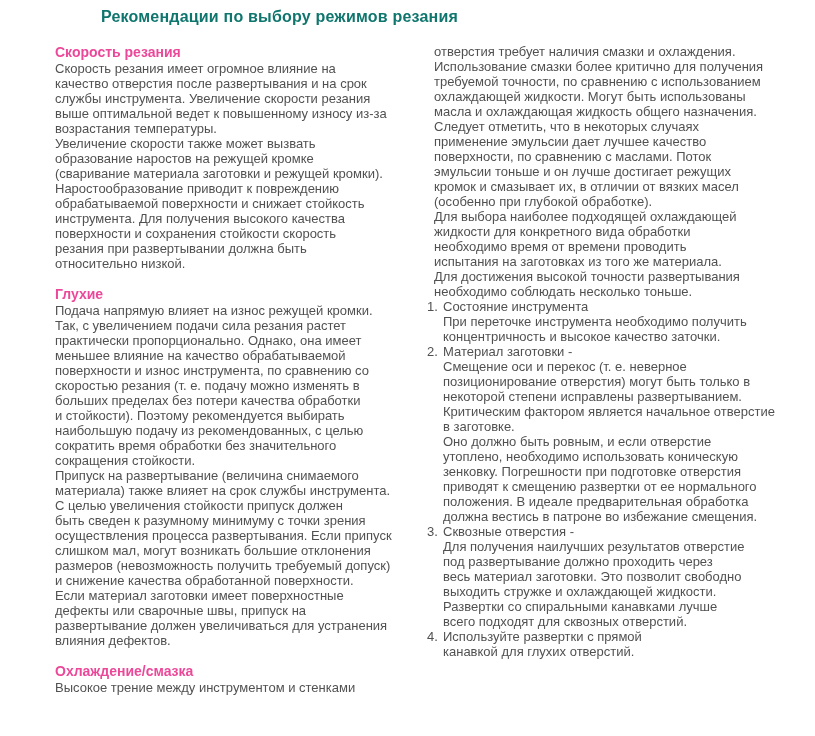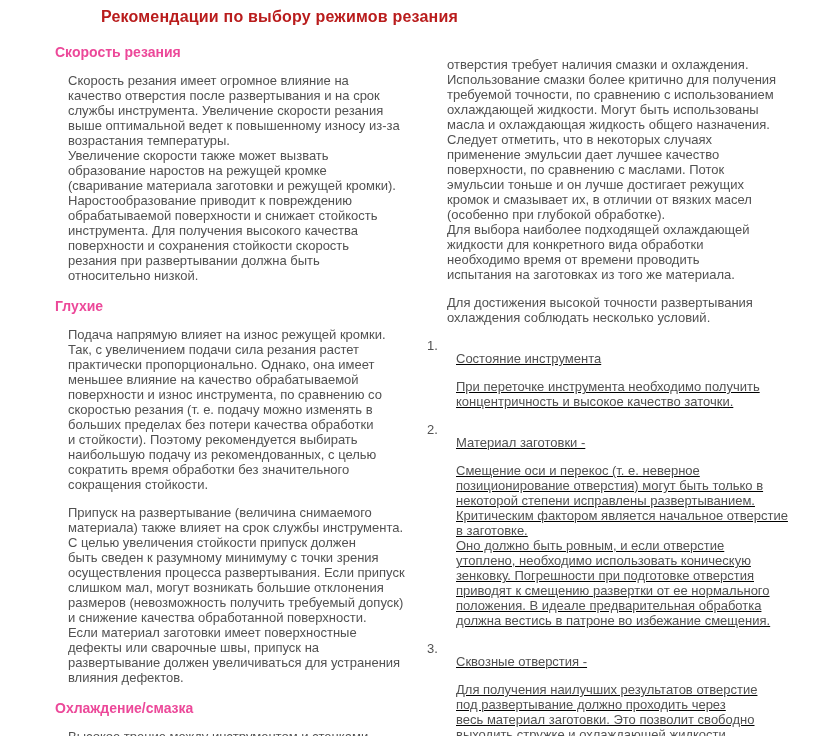--- a/index.html
+++ b/index.html
@@ -15,62 +15,62 @@
     overflow: hidden;
     font-family: "Liberation Sans", sans-serif;
   }
   .title {
     position: absolute;
     left: 101px;
     top: 8px;
     margin: 0;
     font-size: 16px;
     font-weight: bold;
-    color: #b91c1c;
+    color: #0f766e;
     letter-spacing: 0.2px;
     white-space: pre;
   }
   .col {
     position: absolute;
     top: 44px;
   }
   .col-left  { left: 55px;  width: 375px; }
   .col-right { left: 434px; width: 378px; }
   .section-heading {
     margin: 15px 0 1px 0;
     font-size: 14px;
     font-weight: bold;
     color: #ec4899;
     white-space: pre;
   }
   .section-heading.first { margin-top: 0; }
   .section-heading.gap-lg { margin-top: 28px; }
   .body-text {
-    margin: 13px;
+    margin: 0;
     font-size: 13px;
     line-height: 15px;
     color: #515151;
     white-space: pre;
   }
   .numlist {
     margin-left: -7px;
   }
   .num-item {
     display: flex;
     align-items: flex-start;
   }
   .num-label {
     flex: 0 0 16px;
     width: 16px;
     font-size: 13px;
     line-height: 15px;
     color: #515151;
     white-space: pre;
   }
-  .num-body { flex: 1 1 auto; text-decoration: underline; }
+  .num-body { flex: 1 1 auto; }
 </style>
 </head>
 <body>
 
 <div class="page">
 
   <h1 class="title">Рекомендации по выбору режимов резания</h1>
 
   <div class="col col-left">
     <div>
@@ -136,21 +136,21 @@
 эмульсии тоньше и он лучше достигает режущих
 кромок и смазывает их, в отличии от вязких масел
 (особенно при глубокой обработке).
 Для выбора наиболее подходящей охлаждающей
 жидкости для конкретного вида обработки
 необходимо время от времени проводить
 испытания на заготовках из того же материала.</p>
 
     <div>
       <p class="body-text">Для достижения высокой точности развертывания
-охлаждения соблюдать несколько условий.</p>
+необходимо соблюдать несколько тоньше.</p>
 
       <div class="numlist">
 
         <div class="num-item">
           <span class="num-label">1.</span>
           <div class="num-body">
             <div class="body-text">Состояние инструмента</div>
             <div class="body-text">При переточке инструмента необходимо получить
 концентричность и высокое качество заточки.</div>
           </div>

